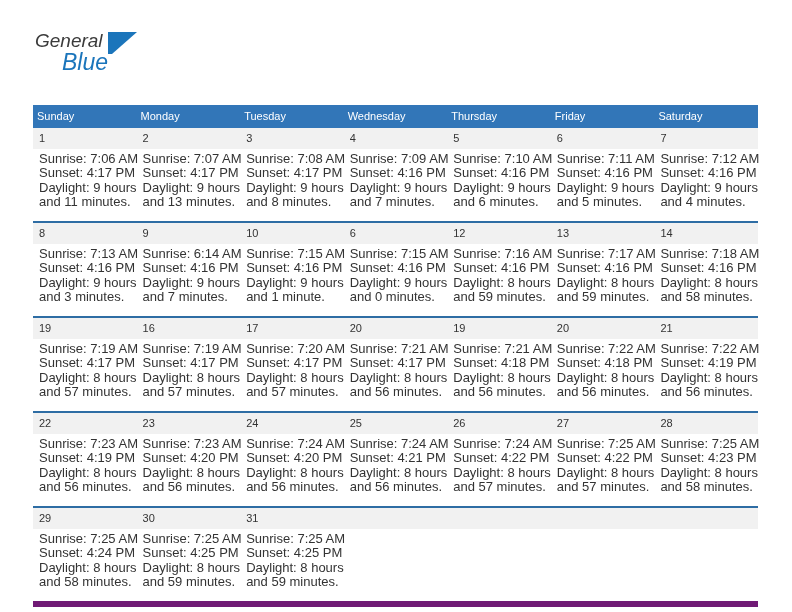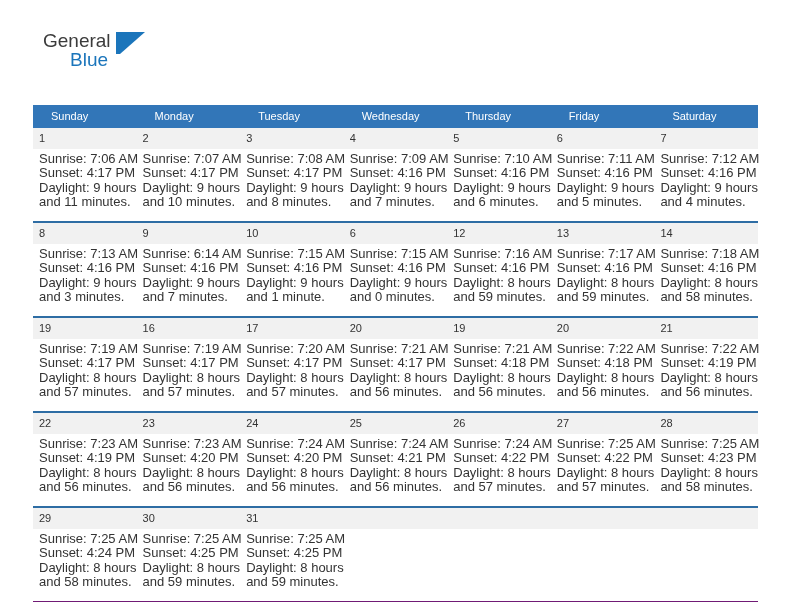--- a/index.html
+++ b/index.html
@@ -23,39 +23,40 @@
   
   .header {
     position: absolute;
     left: 33px;
     top: 22px;
     right: 34px;
     height: 76px;
   }
   .logo {
     position: absolute;
-    left: 8px;
+    left: 0;
     top: 8px;
     width: 160px;
     height: 56px;
+    font-style: italic;
   }
   .logo-general {
     position: absolute;
     left: 2px;
     top: 0;
     font-size: 19px;
     letter-spacing: 0px;
     color: #3b3b3b;
     font-family: "Liberation Sans", sans-serif;
   }
   .logo-blue {
     position: absolute;
     left: 29px;
     top: 19px;
-    font-size: 19px;
+    font-size: 23px;
     color: #1b75bb;
     font-family: "Liberation Sans", sans-serif;
   }
   .logo-bar {
     position: absolute;
     left: 75px;
     top: 2px;
     width: 4px;
     height: 22px;
     background: #1b75bb;
@@ -100,21 +101,21 @@
     width: 725px;
     border-collapse: collapse;
     table-layout: fixed;
   }
   .calendar th {
     background: #3276b8;
     color: #ffffff;
     font-size: 11px;
     font-weight: normal;
     text-align: left;
-    padding: 5px 0 5px 18px;
+    padding: 5px 0 5px 4px;
     height: 11px;
     line-height: 13px;
     border: none;
   }
   .calendar td {
     width: 103.57px;
     vertical-align: top;
     padding: 0;
     border: none;
     border-top: 2px solid #2e6da4;
@@ -135,21 +136,21 @@
     padding: 3px 7px 10px 6px;
     font-size: 13px;
     line-height: 14.4px;
     color: #333333;
     min-height: 59px;
   }
   .details div {
     white-space: nowrap;
   }
   .calendar tr.week.last td {
-    border-bottom: 1px solid #701a75;
+    border-bottom: 6px solid #701a75;
   }
   td.empty .details {
     min-height: 59px;
   }
   td.empty .daynum {
     color: transparent;
   }
 </style>
 </head>
 <body>
@@ -190,21 +191,21 @@
               <div>Daylight: 9 hours</div>
               <div>and 11 minutes.</div>
             </div>
           </td>
           <td class="">
             <div class="daynum">2</div>
             <div class="details">
               <div>Sunrise: 7:07 AM</div>
               <div>Sunset: 4:17 PM</div>
               <div>Daylight: 9 hours</div>
-              <div>and 10 minutes.</div>
+              <div>and 13 minutes.</div>
             </div>
           </td>
           <td class="">
             <div class="daynum">3</div>
             <div class="details">
               <div>Sunrise: 7:08 AM</div>
               <div>Sunset: 4:17 PM</div>
               <div>Daylight: 9 hours</div>
               <div>and 8 minutes.</div>
             </div>

